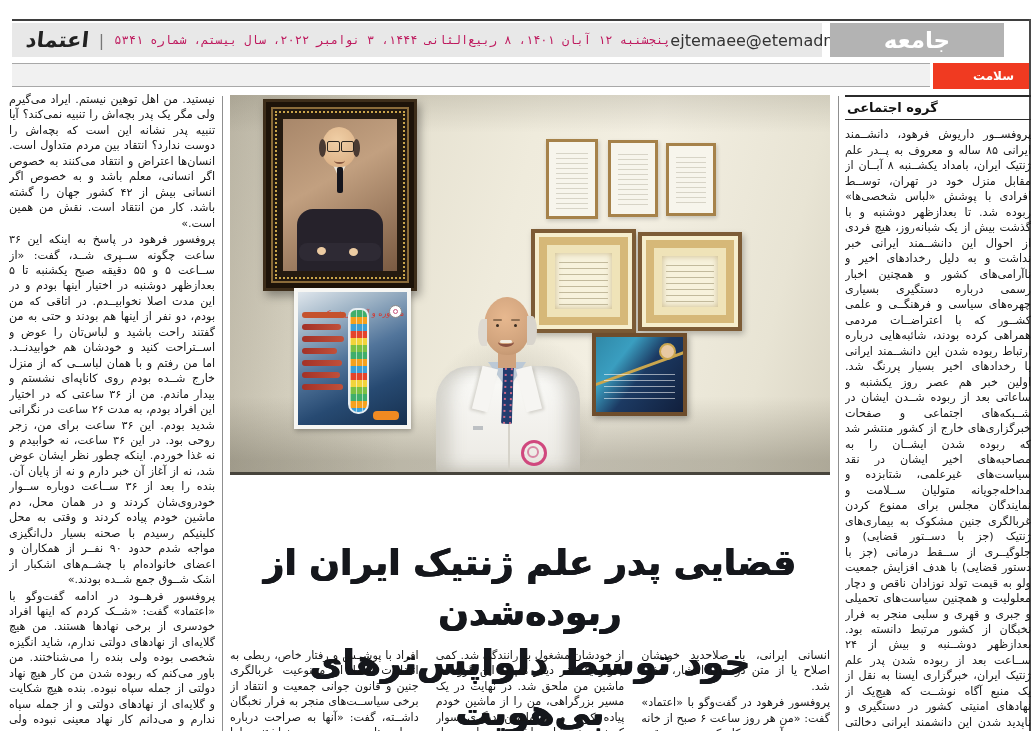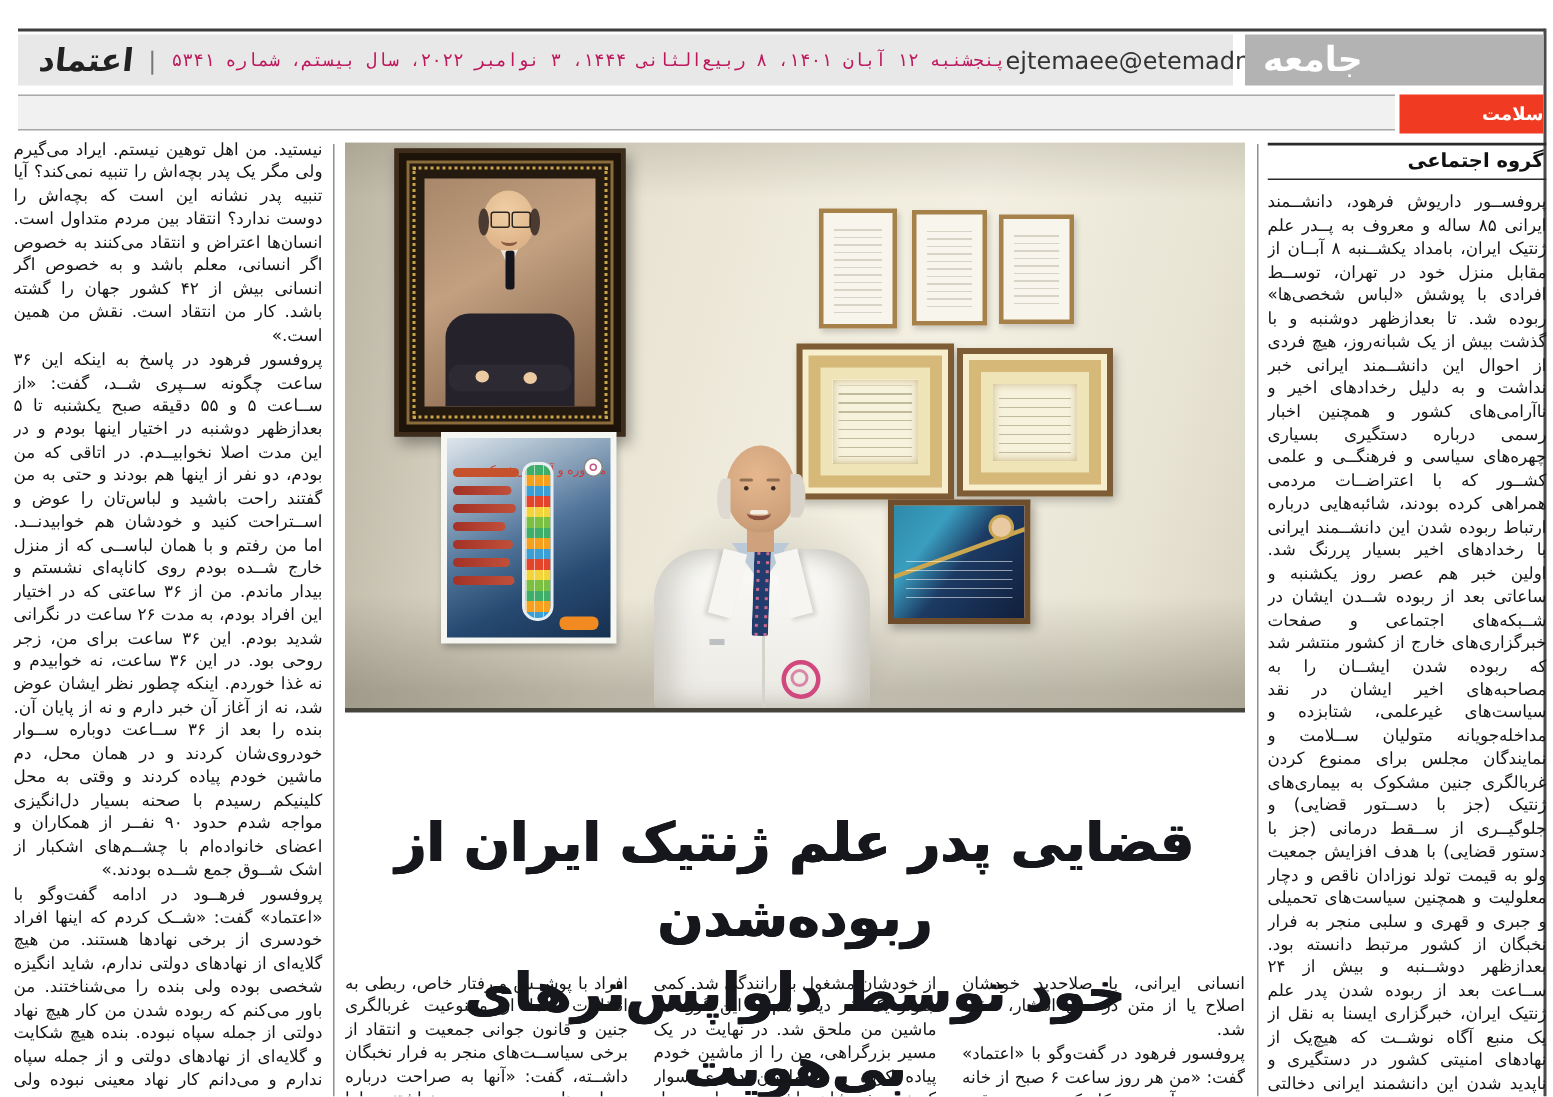--- a/index.html
+++ b/index.html
@@ -8,38 +8,38 @@
 
   
   .top-rule{position:absolute;left:12px;top:19px;width:1018px;height:2px;background:#3e3e3e;}
   .edge-rule{position:absolute;left:1029px;top:19px;width:2px;height:712px;background:#4a4a4a;}
   .masthead{position:absolute;left:12px;top:23px;width:810px;height:34px;background:#e8e8e8;
             display:flex;align-items:center;padding:0 14px;box-sizing:border-box;}
   .logo{font-size:21px;font-weight:bold;color:#222;transform:skewX(-6deg);letter-spacing:-1px;}
   .logo-div{color:#777;margin:0 10px;font-size:16px;}
   .dateline{font-size:12px;color:#be185d;direction:rtl;white-space:nowrap;font-family:Liberation Mono, monospace;}
   .email{margin-left:auto;font-size:16px;color:#333;}
-  .section-box{position:absolute;left:830px;top:23px;width:199px;height:34px;background:#b3b3b3;
-               color:#fff;font-size:23px;font-weight:bold;text-align:left;line-height:34px;
+  .section-box{position:absolute;left:830px;top:23px;width:174px;height:34px;background:#b3b3b3;
+               color:#fff;font-size:23px;font-weight:bold;text-align:center;line-height:34px;
                padding:0 12px;box-sizing:border-box;direction:rtl;}
   .sub-bar{position:absolute;left:12px;top:63px;width:918px;height:24px;background:#f1f1f1;
            border-top:1px solid #a8a8a8;border-bottom:1px solid #a8a8a8;box-sizing:border-box;}
   .sub-tab{position:absolute;left:933px;top:63px;width:96px;height:26px;background:#f03a21;
            color:#fff;font-size:12px;font-weight:bold;text-align:right;line-height:26px;
-           padding:0 0;box-sizing:border-box;direction:rtl;}
+           padding:0 15px;box-sizing:border-box;direction:rtl;}
 
   
   .body-text{font-size:11.2px;line-height:15.45px;text-align:justify;direction:rtl;color:#161616;}
   .body-text p{margin:0 0 1px 0;}
   .col-left{position:absolute;left:9px;top:92px;width:206px;height:635px;overflow:hidden;}
   .col-right{position:absolute;left:845px;top:95px;width:186px;height:636px;overflow:hidden;}
   .vrule{position:absolute;top:96px;width:1px;height:635px;background:#8f8f8f;}
   .vrule.r1{left:222px;} .vrule.r2{left:838px;}
   .byline-box{border-top:2px solid #2b2b2b;border-bottom:1.5px solid #2b2b2b;
-              font-size:13px;font-weight:bold;text-align:right;direction:rtl;
+              font-size:13px;font-weight:bold;text-align:left;direction:rtl;
               padding:3px 2px 4px;margin-bottom:7px;color:#111;}
 
   
   .kicker{position:absolute;left:230px;top:486px;width:600px;text-align:center;direction:rtl;
           font-size:16.5px;font-weight:bold;color:#2a2d33;line-height:24px;}
   .headline{position:absolute;left:230px;top:538px;width:600px;text-align:center;direction:rtl;
             font-size:36px;font-weight:bold;color:#15171c;line-height:50px;
             text-shadow:.5px 0 0 currentColor,-.5px 0 0 currentColor;}
   .bottom-cols{position:absolute;left:230px;top:648px;width:600px;height:83px;overflow:hidden;
                display:flex;direction:rtl;gap:17px;}

